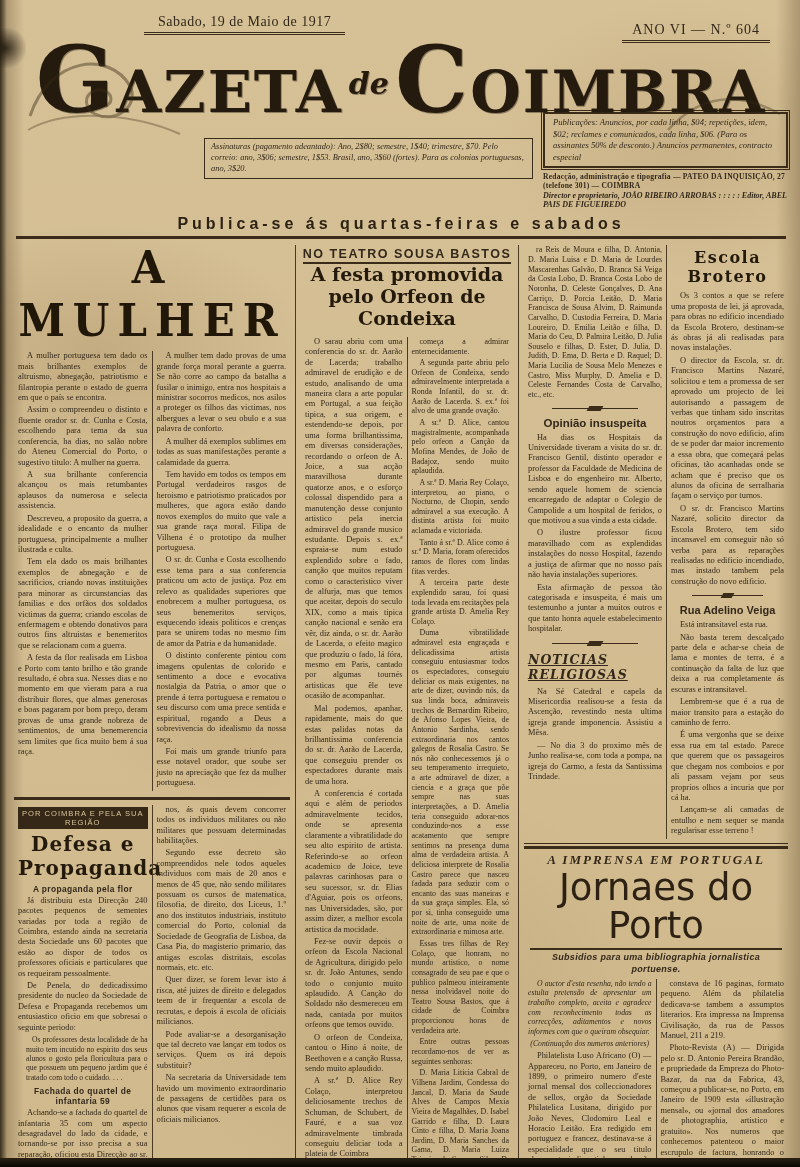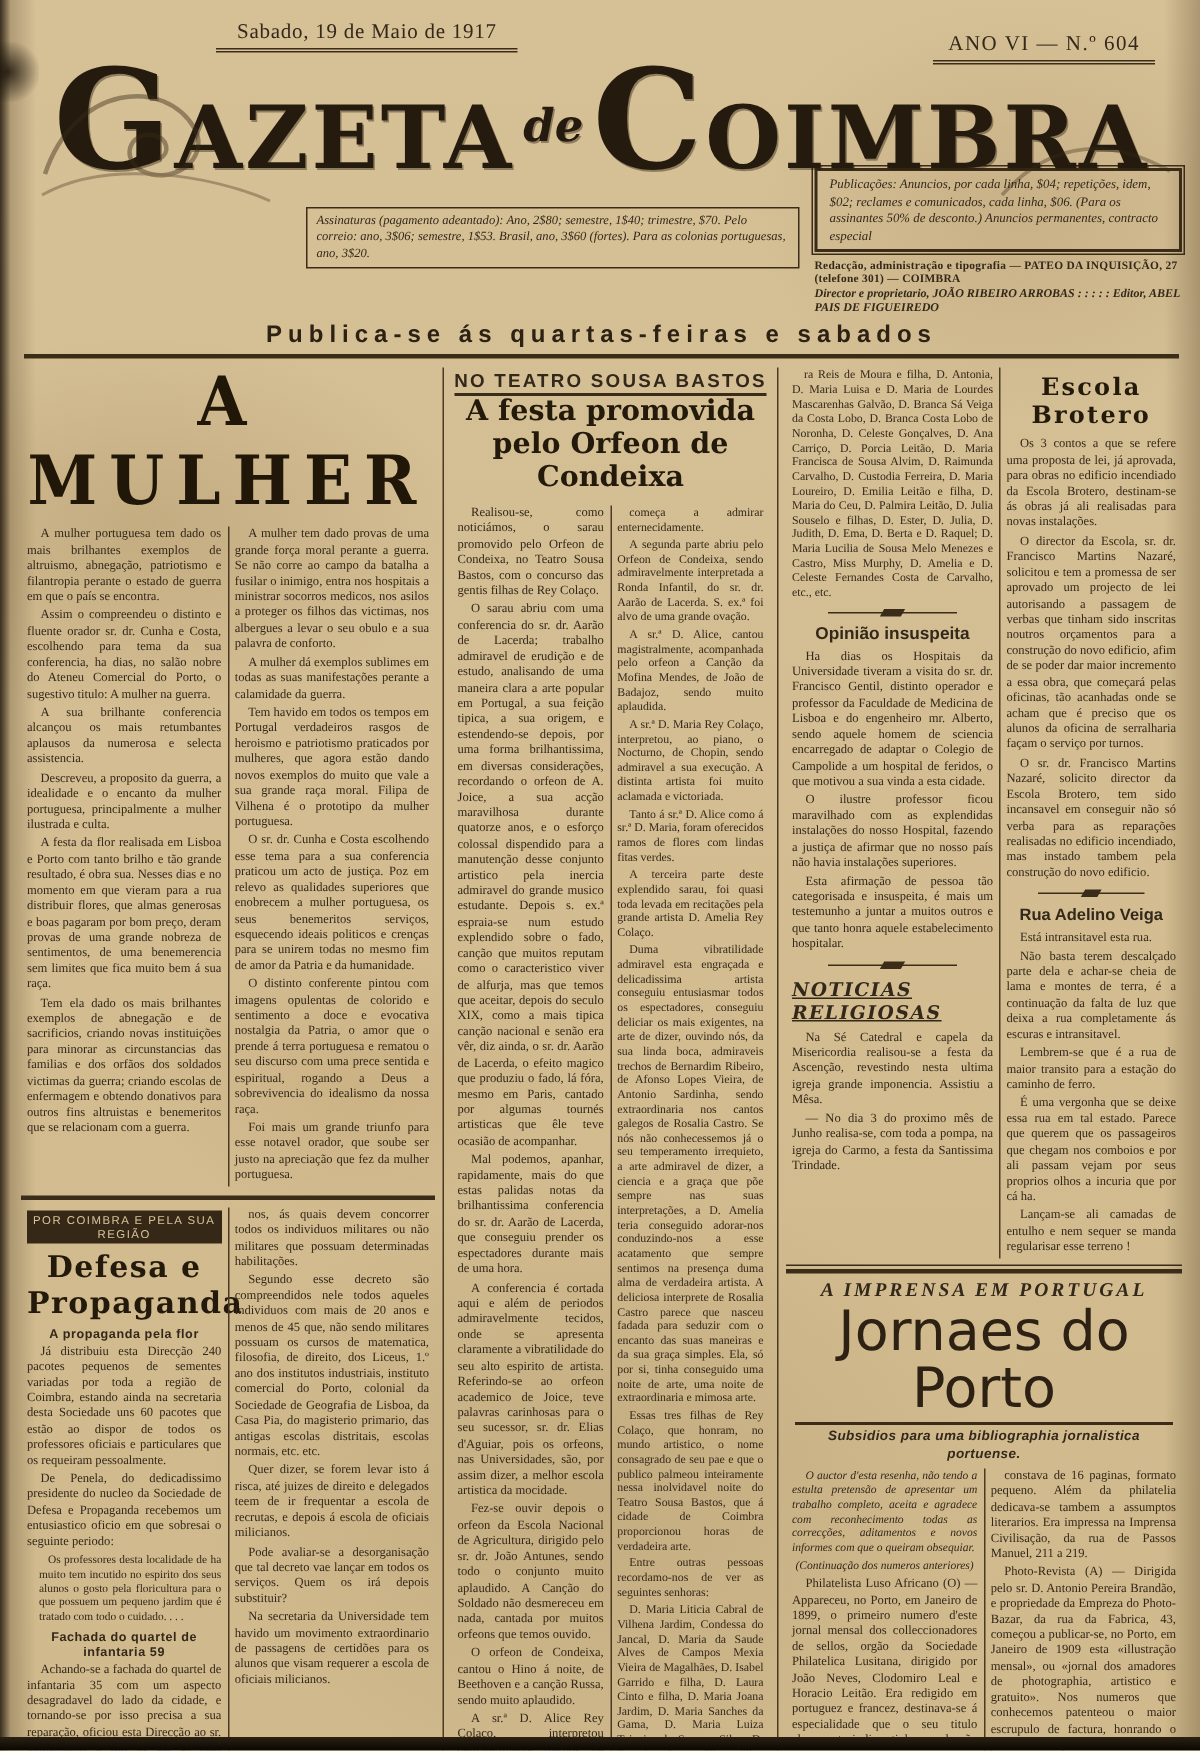--- a/index.html
+++ b/index.html
@@ -142,22 +142,22 @@
     <div class="body-cols">
 
       <section class="stripA">
         <h1 class="mulher-title">A MULHER</h1>
         <div class="twocol">
           <div>
               <p>A mulher portuguesa tem dado os mais brilhantes exemplos de altruismo, abnegação, patriotismo e filantropia perante o estado de guerra em que o país se encontra.</p>
               <p>Assim o compreendeu o distinto e fluente orador sr. dr. Cunha e Costa, escolhendo para tema da sua conferencia, ha dias, no salão nobre do Ateneu Comercial do Porto, o sugestivo titulo: A mulher na guerra.</p>
               <p>A sua brilhante conferencia alcançou os mais retumbantes aplausos da numerosa e selecta assistencia.</p>
               <p>Descreveu, a proposito da guerra, a idealidade e o encanto da mulher portuguesa, principalmente a mulher ilustrada e culta.</p>
+              <p>Tem ela dado os mais brilhantes exemplos de abnegação e de sacrificios, criando novas instituições para minorar as circunstancias das familias e dos orfãos dos soldados victimas da guerra; criando escolas de enfermagem e obtendo donativos para outros fins altruistas e benemeritos que se relacionam com a guerra.</p>
               <p>A festa da flor realisada em Lisboa e Porto com tanto brilho e tão grande resultado, é obra sua. Nesses dias e no momento em que vieram para a rua distribuir flores, que almas generosas e boas pagaram por bom preço, deram provas de uma grande nobreza de sentimentos, de uma benemerencia sem limites que fica muito bem á sua raça.</p>
-              <p>Tem ela dado os mais brilhantes exemplos de abnegação e de sacrificios, criando novas instituições para minorar as circunstancias das familias e dos orfãos dos soldados victimas da guerra; criando escolas de enfermagem e obtendo donativos para outros fins altruistas e benemeritos que se relacionam com a guerra.</p>
             </div>
           <div>
               <p>A mulher tem dado provas de uma grande força moral perante a guerra. Se não corre ao campo da batalha a fusilar o inimigo, entra nos hospitais a ministrar socorros medicos, nos asilos a proteger os filhos das victimas, nos albergues a levar o seu obulo e a sua palavra de conforto.</p>
               <p>A mulher dá exemplos sublimes em todas as suas manifestações perante a calamidade da guerra.</p>
               <p>Tem havido em todos os tempos em Portugal verdadeiros rasgos de heroismo e patriotismo praticados por mulheres, que agora estão dando novos exemplos do muito que vale a sua grande raça moral. Filipa de Vilhena é o prototipo da mulher portuguesa.</p>
               <p>O sr. dr. Cunha e Costa escolhendo esse tema para a sua conferencia praticou um acto de justiça. Poz em relevo as qualidades superiores que enobrecem a mulher portuguesa, os seus benemeritos serviços, esquecendo ideais politicos e crenças para se unirem todas no mesmo fim de amor da Patria e da humanidade.</p>
               <p>O distinto conferente pintou com imagens opulentas de colorido e sentimento a doce e evocativa nostalgia da Patria, o amor que o prende á terra portuguesa e rematou o seu discurso com uma prece sentida e espiritual, rogando a Deus a sobrevivencia do idealismo da nossa raça.</p>
               <p>Foi mais um grande triunfo para esse notavel orador, que soube ser justo na apreciação que fez da mulher portuguesa.</p>
             </div>
         </div>
@@ -186,21 +186,20 @@
               <p>Na secretaria da Universidade tem havido um movimento extraordinario de passagens de certidões para os alunos que visam requerer a escola de oficiais milicianos.</p>
             </div>
         </div>
       </section>
 
       <section class="stripB">
         <div class="kicker"><span>NO TEATRO SOUSA BASTOS</span></div>
         <h1 class="teatro-title">A festa promovida pelo Orfeon de Condeixa</h1>
         <div class="twocol">
           <div>
-              <p>Realisou-se, como noticiámos, o sarau promovido pelo Orfeon de Condeixa, no Teatro Sousa Bastos, com o concurso das gentis filhas de Rey Colaço.</p>
               <p>O sarau abriu com uma conferencia do sr. dr. Aarão de Lacerda; trabalho admiravel de erudição e de estudo, analisando de uma maneira clara a arte popular em Portugal, a sua feição tipica, a sua origem, e estendendo-se depois, por uma forma brilhantissima, em diversas considerações, recordando o orfeon de A. Joice, a sua acção maravilhosa durante quatorze anos, e o esforço colossal dispendido para a manutenção desse conjunto artistico pela inercia admiravel do grande musico estudante. Depois s. ex.ª espraia-se num estudo explendido sobre o fado, canção que muitos reputam como o caracteristico viver de alfurja, mas que temos que aceitar, depois do seculo XIX, como a mais tipica canção nacional e senão era vêr, diz ainda, o sr. dr. Aarão de Lacerda, o efeito magico que produziu o fado, lá fóra, mesmo em Paris, cantado por algumas tournés artisticas que êle teve ocasião de acompanhar.</p>
               <p>Mal podemos, apanhar, rapidamente, mais do que estas palidas notas da brilhantissima conferencia do sr. dr. Aarão de Lacerda, que conseguiu prender os espectadores durante mais de uma hora.</p>
               <p>A conferencia é cortada aqui e além de periodos admiravelmente tecidos, onde se apresenta claramente a vibratilidade do seu alto espirito de artista. Referindo-se ao orfeon academico de Joice, teve palavras carinhosas para o seu sucessor, sr. dr. Elias d'Aguiar, pois os orfeons, nas Universidades, são, por assim dizer, a melhor escola artistica da mocidade.</p>
               <p>Fez-se ouvir depois o orfeon da Escola Nacional de Agricultura, dirigido pelo sr. dr. João Antunes, sendo todo o conjunto muito aplaudido. A Canção do Soldado não desmereceu em nada, cantada por muitos orfeons que temos ouvido.</p>
               <p>O orfeon de Condeixa, cantou o Hino á noite, de Beethoven e a canção Russa, sendo muito aplaudido.</p>
               <p>A sr.ª D. Alice Rey Colaço, interpretou deliciosamente trechos de Schuman, de Schubert, de Fauré, e a sua voz admiravelmente timbrada conseguiu deliciar toda a plateia de Coimbra</p>
             </div>
           <div class="names">
               <p>começa a admirar enternecidamente.</p>
               <p>A segunda parte abriu pelo Orfeon de Condeixa, sendo admiravelmente interpretada a Ronda Infantil, do sr. dr. Aarão de Lacerda. S. ex.ª foi alvo de uma grande ovação.</p>

